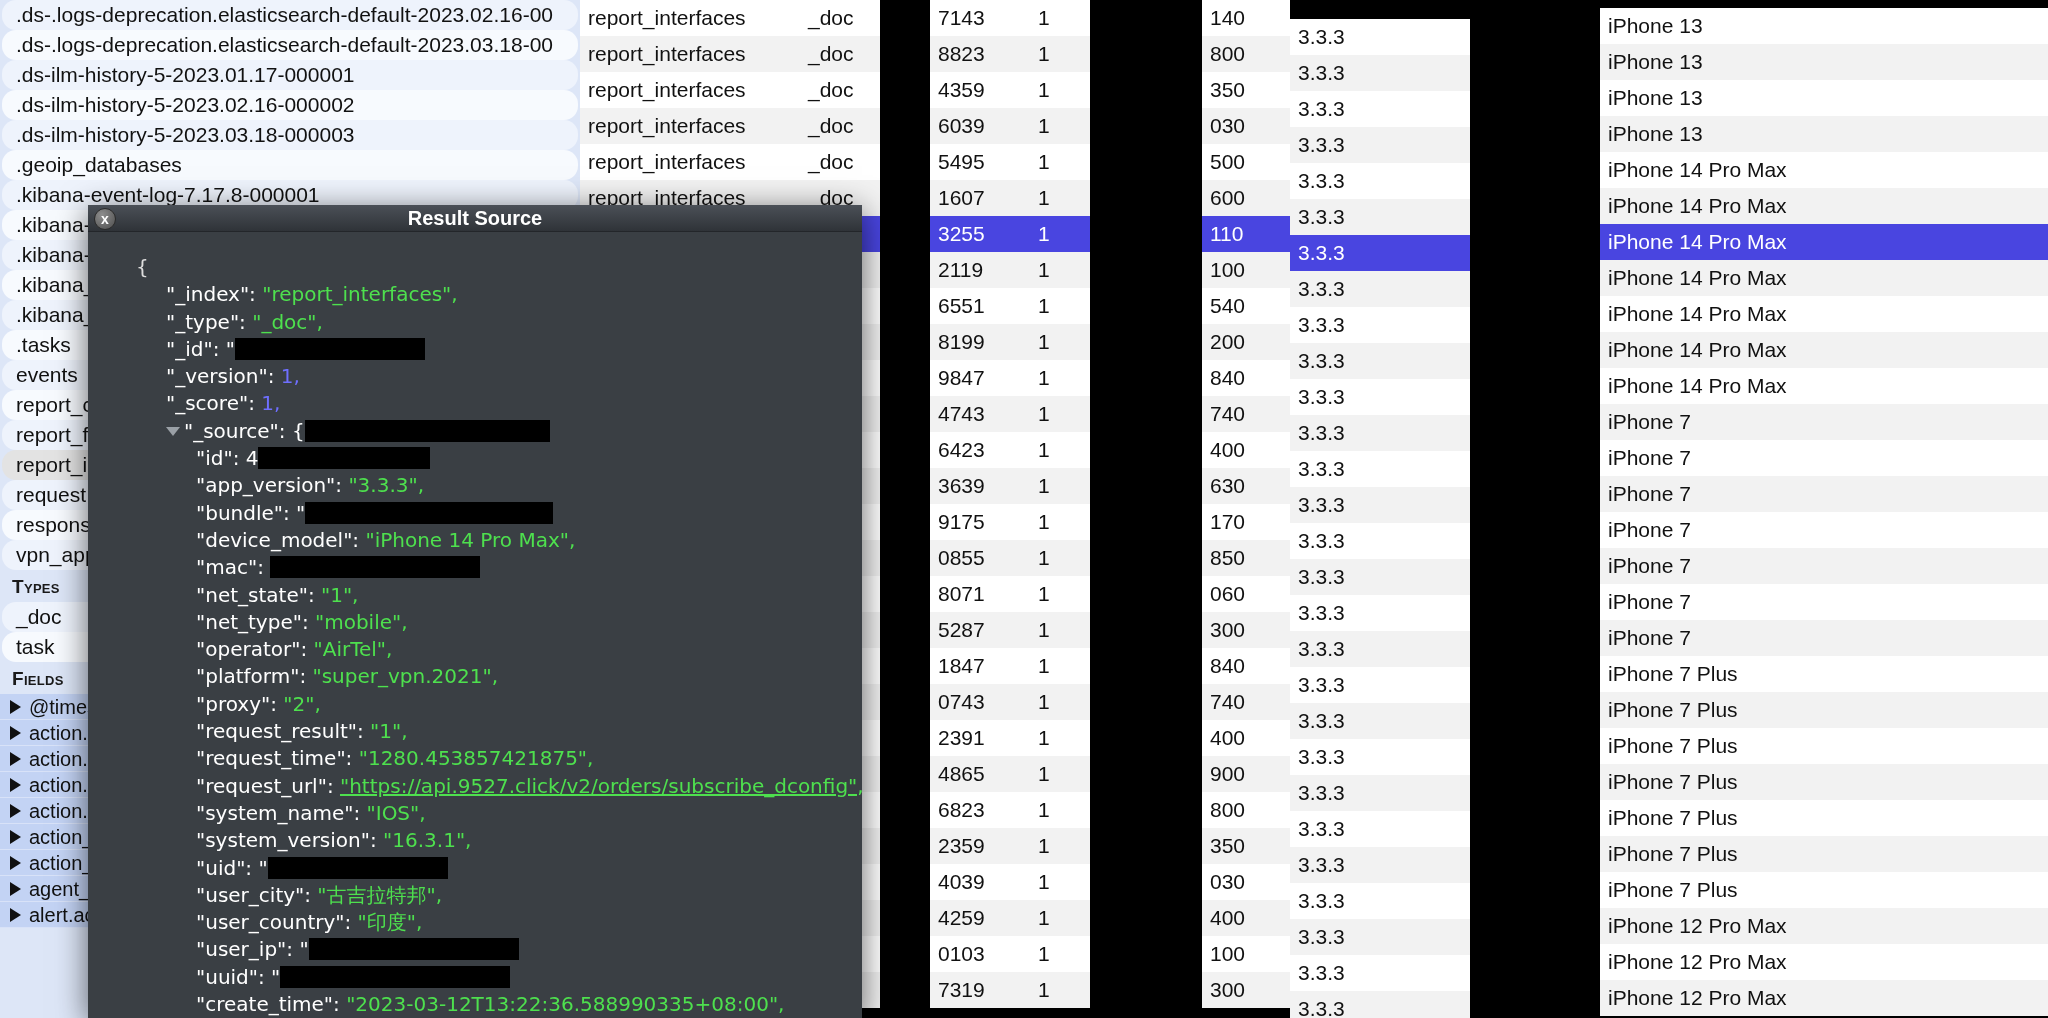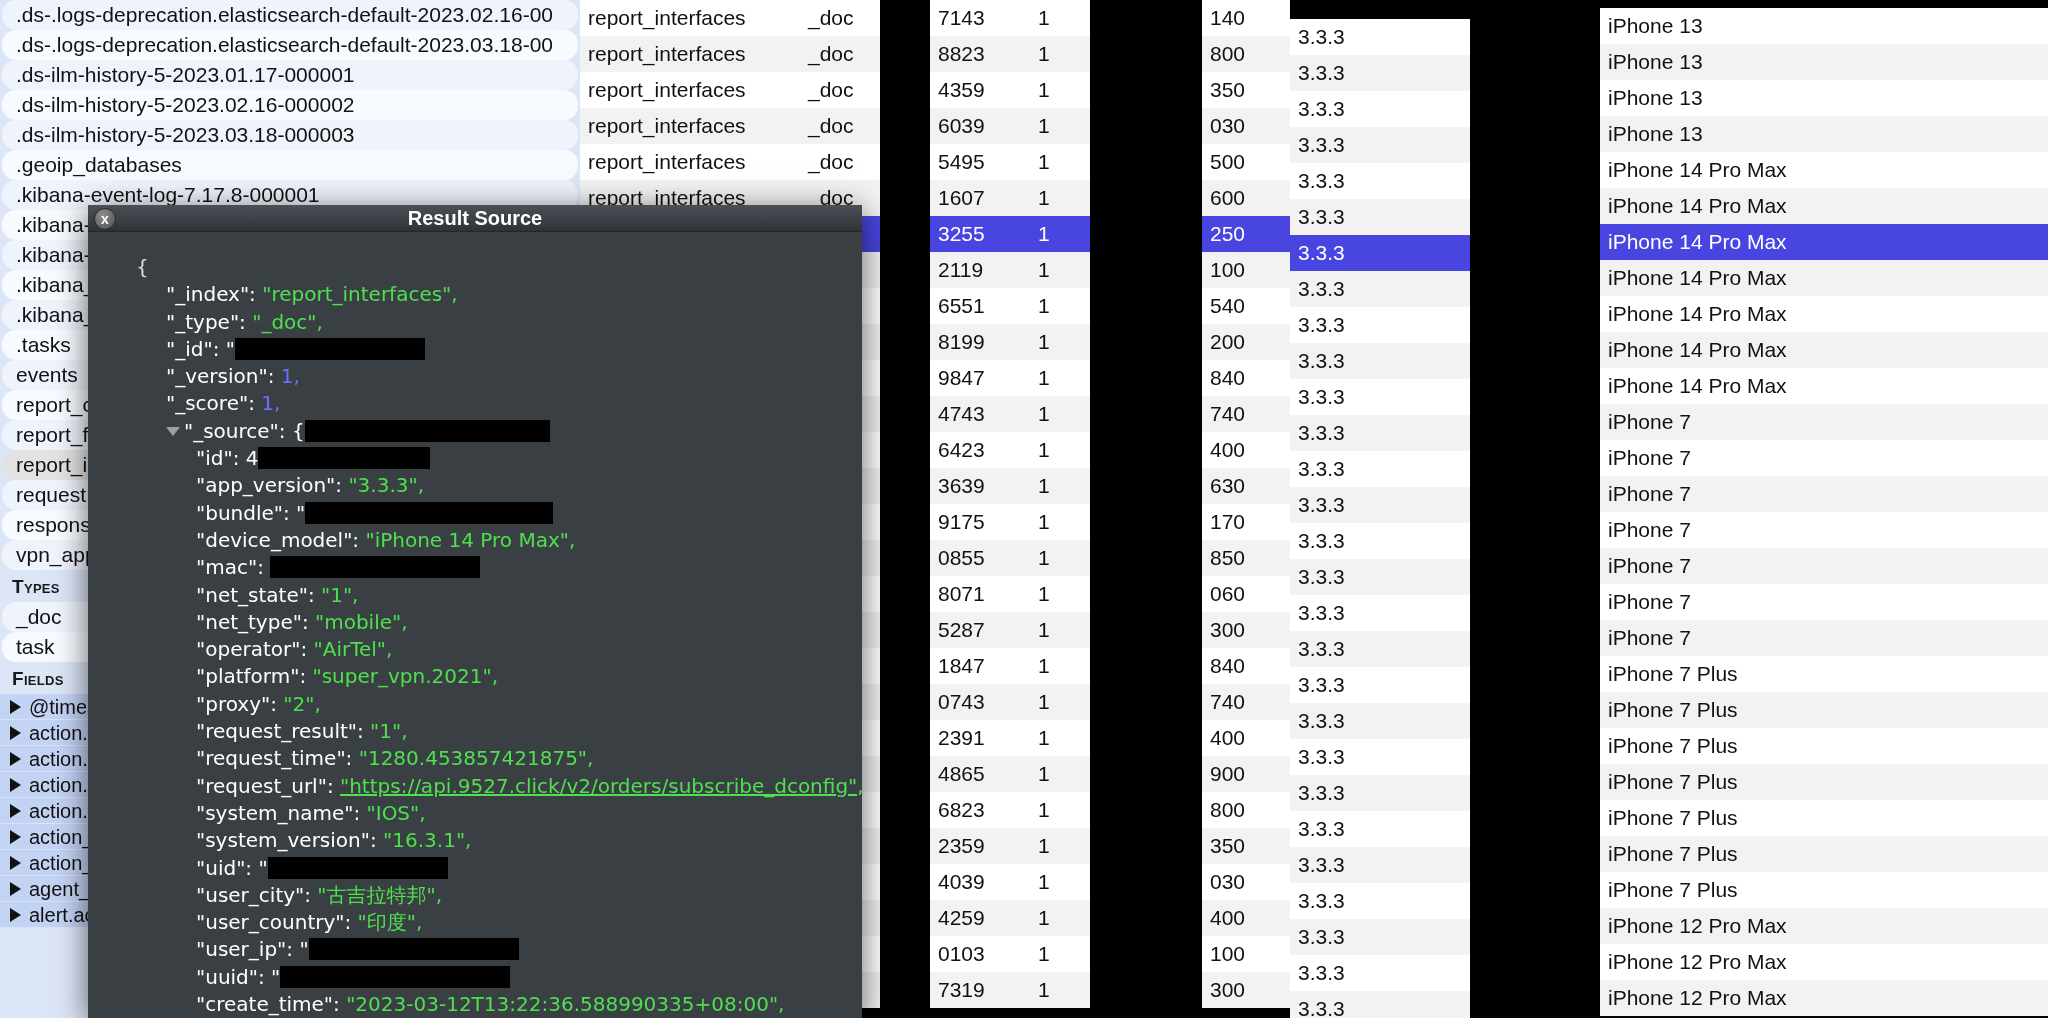--- a/index.html
+++ b/index.html
@@ -442,21 +442,21 @@
         <div class="cell blank"></div>
         <div class="cell blank"></div>
       </div>
     <div class="col" id="col-num2">
         <div class="cell odd">140</div>
         <div class="cell even">800</div>
         <div class="cell odd">350</div>
         <div class="cell even">030</div>
         <div class="cell odd">500</div>
         <div class="cell even">600</div>
-        <div class="cell sel">250</div>
+        <div class="cell sel">110</div>
         <div class="cell even">100</div>
         <div class="cell odd">540</div>
         <div class="cell even">200</div>
         <div class="cell odd">840</div>
         <div class="cell even">740</div>
         <div class="cell odd">400</div>
         <div class="cell even">630</div>
         <div class="cell odd">170</div>
         <div class="cell even">850</div>
         <div class="cell odd">060</div>

